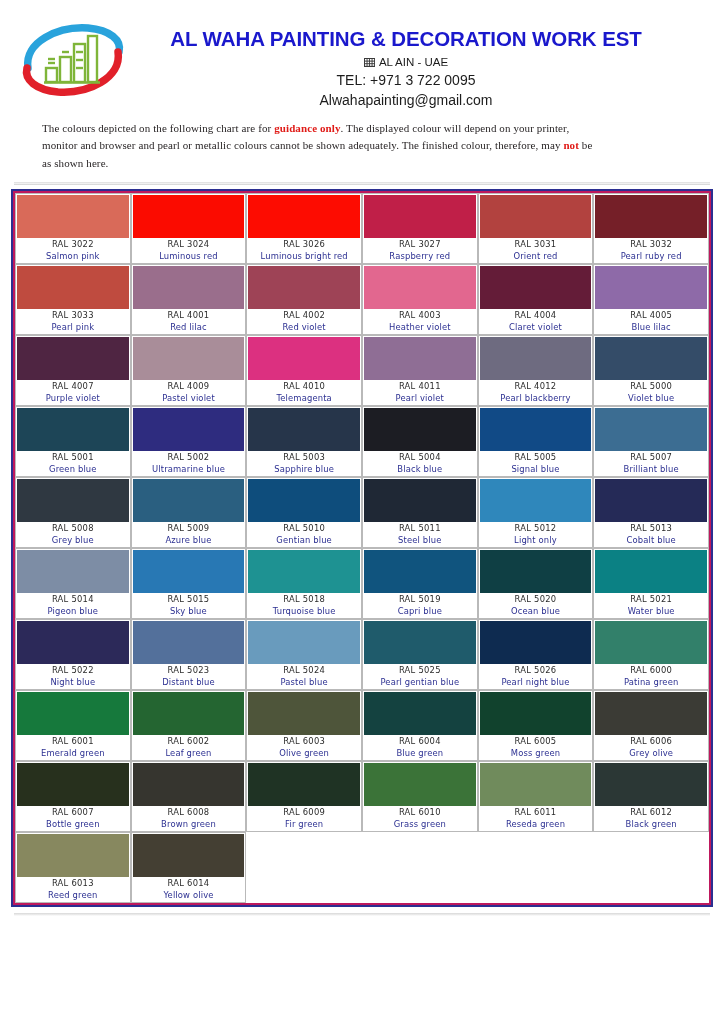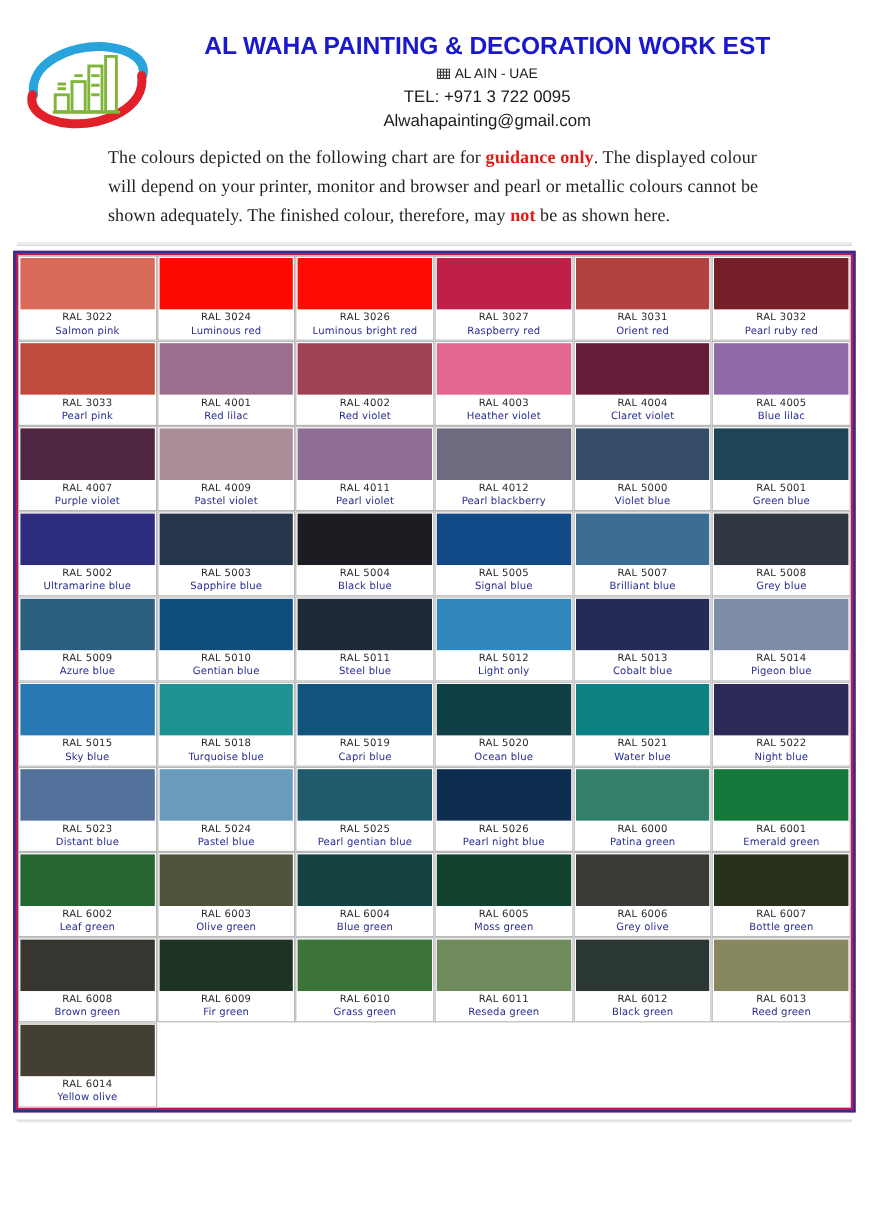--- a/index.html
+++ b/index.html
@@ -13,21 +13,21 @@
     width: 724px;
     height: 1024px;
     font-family: "Liberation Sans", sans-serif;
     overflow: hidden;
     position: relative;
   }
 
   
   .header {
     display: flex;
-    align-items: flex-end;
+    align-items: center;
     padding: 12px 0 0 0;
   }
   .logo-wrap {
     width: 110px;
     min-width: 110px;
     height: 78px;
     position: relative;
     margin-left: 18px;
   }
   .logo-svg { display: block; }
@@ -61,24 +61,24 @@
   }
   .tel-line, .mail-line {
     font-size: 14px;
     color: #1c1c1c;
     line-height: 1.42;
     font-family: "Liberation Sans", sans-serif;
   }
 
   
   .disclaimer {
-    margin: 9px 0 0 90px;
+    margin: 9px 0 0 42px;
     width: 560px;
     font-family: "Liberation Serif", serif;
-    font-size: 15px;
+    font-size: 11px;
     color: #231f20;
     line-height: 1.62;
     letter-spacing: 0.1px;
   }
   .disclaimer .hl {
     color: #e01b17;
     font-weight: bold;
   }
 
   
@@ -299,20 +299,27 @@
         </div>
       </div>
       <div class="cell">
         <div class="swatch" style="background: rgb(169, 141, 153);"></div>
         <div class="cell-label">
           <span class="ral-code">RAL 4009</span>
           <span class="ral-name">Pastel violet</span>
         </div>
       </div>
       <div class="cell">
+        <div class="swatch" style="background: rgb(220, 48, 128);"></div>
+        <div class="cell-label">
+          <span class="ral-code">RAL 4010</span>
+          <span class="ral-name">Telemagenta</span>
+        </div>
+      </div>
+      <div class="cell">
         <div class="swatch" style="background: rgb(143, 110, 149);"></div>
         <div class="cell-label">
           <span class="ral-code">RAL 4011</span>
           <span class="ral-name">Pearl violet</span>
         </div>
       </div>
       <div class="cell">
         <div class="swatch" style="background: rgb(110, 107, 128);"></div>
         <div class="cell-label">
           <span class="ral-code">RAL 4012</span>

